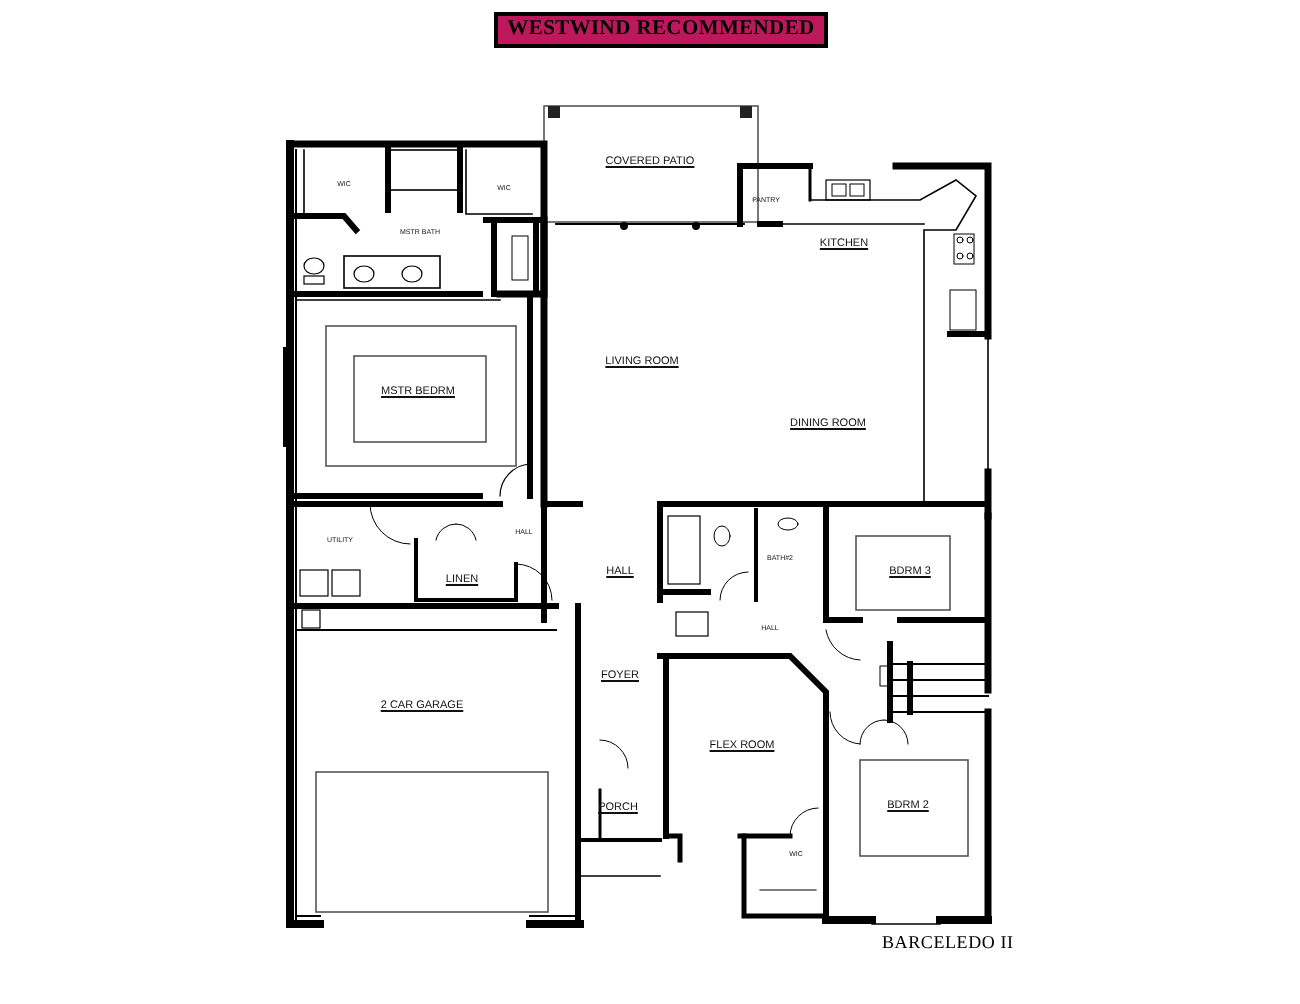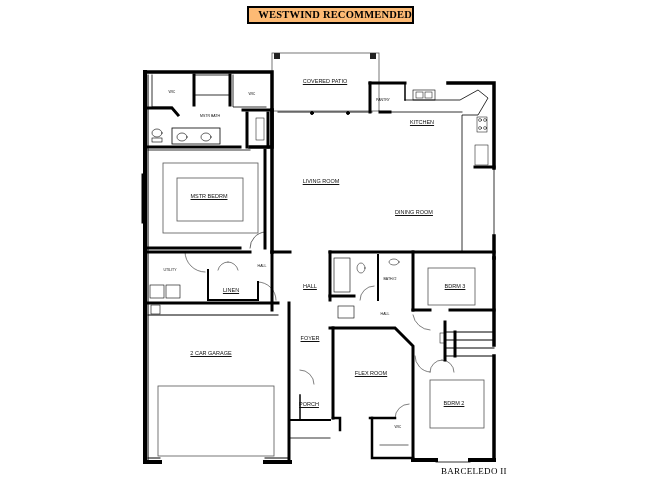--- a/index.html
+++ b/index.html
@@ -1,21 +1,21 @@
 <!DOCTYPE html>
 <html><head>
   <meta charset="utf-8">
   <style>
     html, body { margin: 0; padding: 0; background: #ffffff; }
     body { width: 650px; height: 502px; position: relative; overflow: hidden; font-family: "Liberation Serif", serif; }
     .title-box {
       position: absolute; left: 247px; top: 6px; width: 163px; height: 14px;
-      border: 2px solid #000; background: #fdba74;
+      border: 2px solid #000; background: #be185d;
       font-family: "Liberation Serif", serif; font-weight: bold; font-size: 10.5px;
-      text-align: right; line-height: 14px; letter-spacing: 0.2px; color: #000;
+      text-align: center; line-height: 14px; letter-spacing: 0.2px; color: #000;
     }
     .plan-name {
       position: absolute; left: 441px; top: 466px; font-size: 9px; color: #000;
       font-family: "Liberation Serif", serif; letter-spacing: 0.3px;
     }
     svg.plan { position: absolute; left: 0; top: 0; }
     .lbl {
       position: absolute; font-family: "Liberation Sans", sans-serif; font-size: 5.5px;
       color: #111; text-decoration: underline; white-space: nowrap; transform: translate(-50%, -50%);
     }

